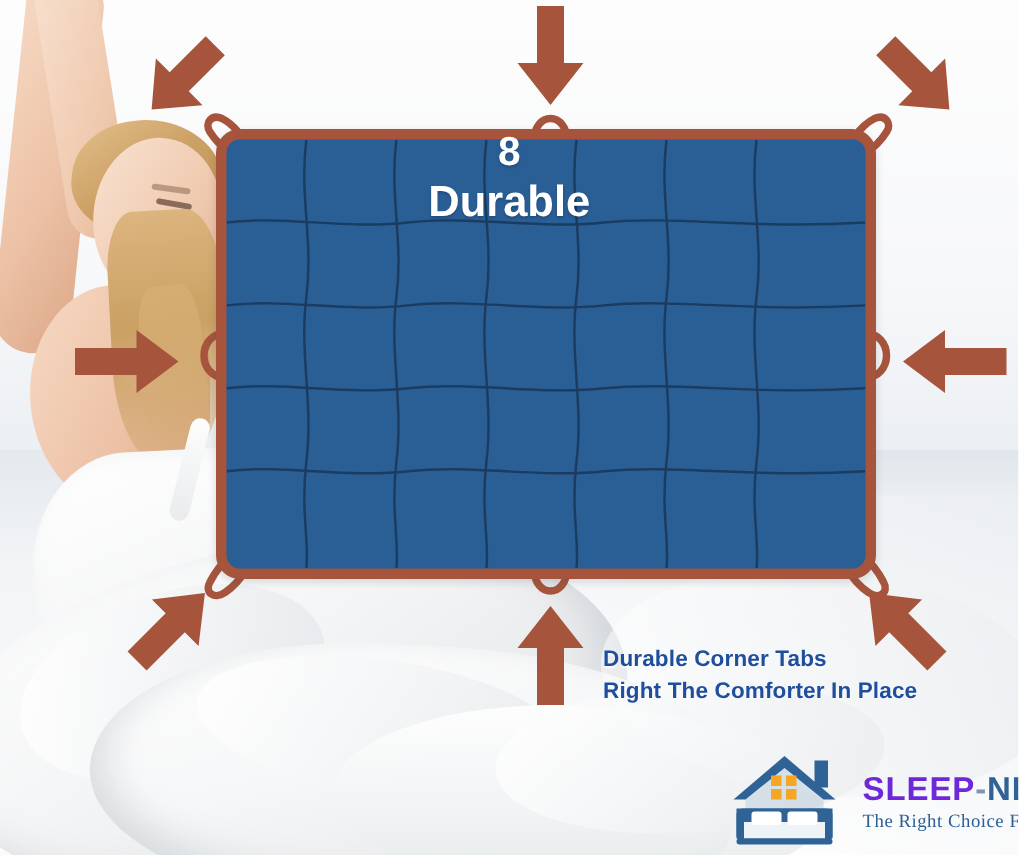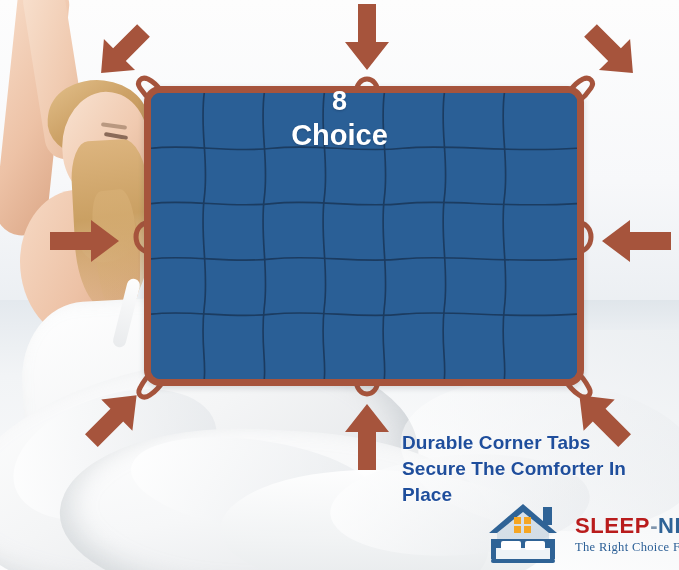--- a/index.html
+++ b/index.html
@@ -197,21 +197,21 @@
   
   .arrow { position: absolute; }
   .arrow svg { display: block; }
 
   
   .promo {
     position: absolute;
     left: 402px; top: 430px;
     color: #1f4e9c;
     font-weight: bold;
-    font-size: 19px;
+    font-size: 15px;
     line-height: 1.38;
     letter-spacing: .1px;
     text-shadow: 0 1px 1px rgba(255,255,255,.8);
   }
 
   
   .logo {
     position: absolute;
     left: 487px; top: 500px;
     width: 190px; height: 66px;
@@ -221,21 +221,21 @@
   }
   .logo-mark { width: 82px; height: 64px; position: relative; flex: none; }
   .logo-text { display: flex; flex-direction: column; justify-content: center; padding-top: 4px; }
   .logo-word {
     font-size: 22px;
     font-weight: bold;
     letter-spacing: .6px;
     line-height: 1;
     white-space: nowrap;
   }
-  .logo-sleep { color: #b91c1c; }
+  .logo-sleep { color: #6d28d9; }
   .logo-dash  { color: #7f95ad; }
   .logo-nest  { color: #2f6396; }
   .logo-tag {
     font-family: "Liberation Serif", serif;
     font-size: 12.5px;
     color: #2b5f96;
     letter-spacing: .35px;
     white-space: nowrap;
     margin-top: 3px;
   }
@@ -340,21 +340,21 @@
         <path d="M0 58 C 40 53, 80 63, 125 58 C 170 53, 215 63, 260 58 C 310 53, 360 63, 440 58"></path>
         <path d="M0 116 C 40 111, 80 121, 125 116 C 170 111, 215 121, 260 116 C 310 111, 360 121, 440 116"></path>
         <path d="M0 174 C 40 169, 80 179, 125 174 C 170 169, 215 179, 260 174 C 310 169, 360 179, 440 174"></path>
         <path d="M0 232 C 40 227, 80 237, 125 232 C 170 227, 215 237, 260 232 C 310 227, 360 237, 440 232"></path>
       </g>
     </svg>
   </div>
 
   <div class="comforter-caption">
     <div class="cap-1">8</div>
-    <div class="cap-2">Choice</div>
+    <div class="cap-2">Durable</div>
   </div>
 
   <div class="arrow" style="left:88px; top:16px;">
     <svg width="70" height="70" viewBox="0 0 70 70">
       <g transform="rotate(45 35 35)">
         <polygon points="35,66 13,40 26,40 26,6 44,6 44,40 57,40" fill="#a6543c"></polygon>
       </g>
     </svg>
   </div>
 
@@ -401,21 +401,21 @@
   <div class="arrow" style="left:566px; top:382px;">
     <svg width="72" height="72" viewBox="0 0 72 72">
       <g transform="rotate(-45 36 36)">
         <polygon points="36,4 14,32 27,32 27,68 45,68 45,32 58,32" fill="#a6543c"></polygon>
       </g>
     </svg>
   </div>
 
   <div class="promo">
     <div>Durable Corner Tabs</div>
-    <div>Secure The Comforter In Place</div>
+    <div>Right The Comforter In Place</div>
   </div>
 
   <div class="logo">
     <div class="logo-mark">
       <svg width="82" height="64" viewBox="0 0 82 64">
 
         <rect x="56" y="6" width="9" height="18" fill="#2f6396"></rect>
 
         <path d="M2 32 L36 3 L70 32 L62 32 L36 11 L10 32 Z" fill="#2f6396"></path>
 

